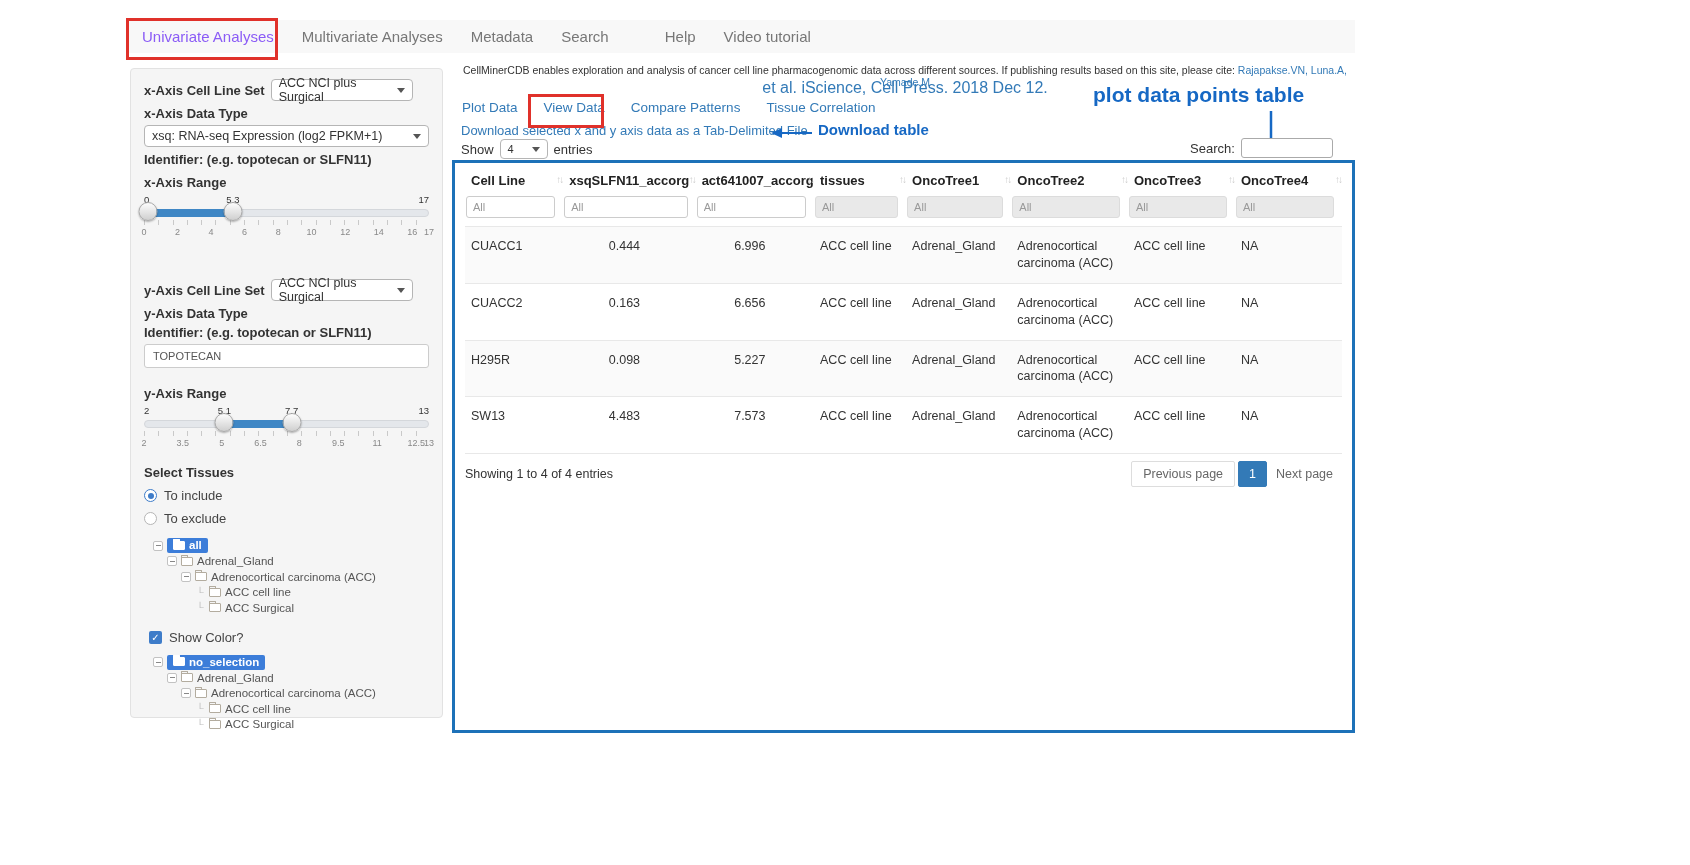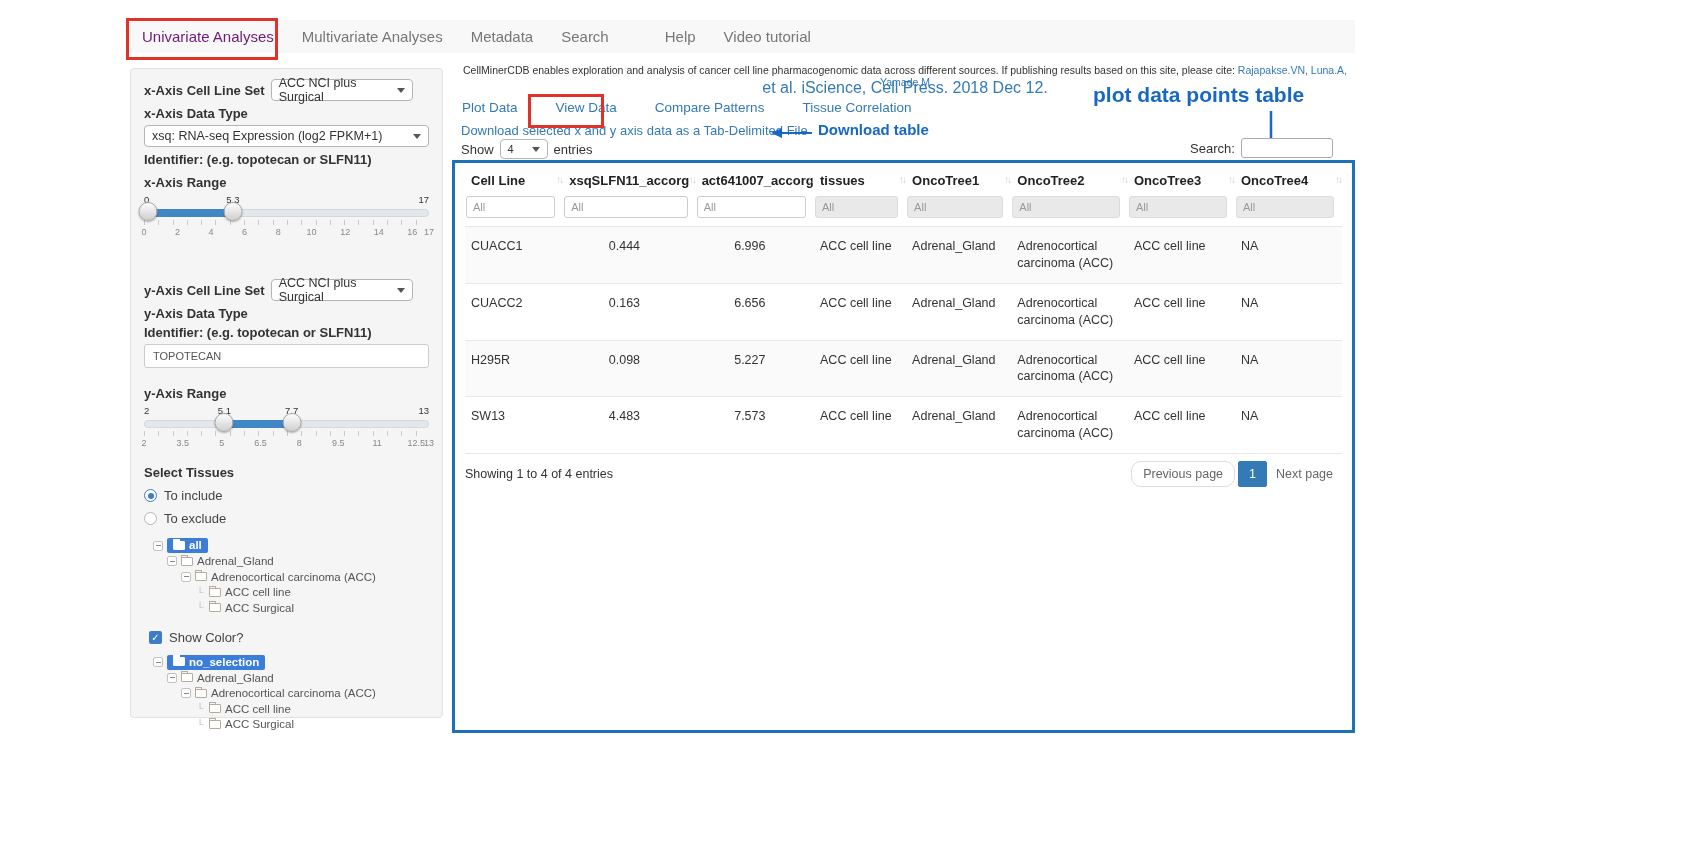--- a/index.html
+++ b/index.html
@@ -4,21 +4,21 @@
 <style>
   html,body{margin:0;padding:0}
   body{width:1690px;height:865px;background:#fff;position:relative;overflow:hidden;
        font-family:"Liberation Sans","DejaVu Sans",sans-serif;color:#333}
   .abs{position:absolute}
 
   
   .nav{left:128px;top:20px;width:1227px;height:33px;background:#f8f8f8;display:flex;
        align-items:center;font-size:15px;color:#777}
   .nav-item{padding:0 14px;cursor:pointer;white-space:nowrap}
-  .nav-item.active{color:#701a75}
+  .nav-item.active{color:#8b5cf6}
   .nav-item.gap{margin-left:28px}
 
   
   .redbox{border:3px solid #e0312a;z-index:6;pointer-events:none}
   #rb-univ{left:126px;top:18px;width:146px;height:36px}
   #rb-view{left:528px;top:94px;width:70px;height:28px}
 
   
   .panel{left:130px;top:68px;width:311px;height:648px;background:#f5f5f5;
          border:1px solid #e2e2e2;border-radius:4px}
@@ -74,21 +74,21 @@
   .chip{display:flex;align-items:center;gap:4px;background:#3c7dd9;color:#fff;padding:1px 6px 2px;
         border-radius:2px;font-weight:bold}
   .chip .folder{background:#fff;border-color:#fff}
   .chip .folder::before{border-color:#fff;background:#fff}
   .tcon{color:#bbb;font-size:10px;width:10px;text-align:center;flex:none}
 
   
   .cite{left:455px;top:64px;width:900px;text-align:center;font-size:10.5px;color:#333}
   .cite2{left:455px;top:79px;width:900px;text-align:center;font-size:16px;color:#337ab7}
   .blue-link{color:#337ab7;cursor:pointer;text-decoration:none}
-  .tabs{left:462px;top:100px;display:flex;gap:38px;font-size:13.5px;color:#337ab7}
+  .tabs{left:462px;top:100px;display:flex;gap:26px;font-size:13.5px;color:#337ab7}
   .tab{cursor:pointer;white-space:nowrap}
   .dl{left:461px;top:123px;font-size:13px}
   .annot{color:#1668c4;font-weight:bold;z-index:6}
   #annot-dl{left:818px;top:121px;font-size:15px}
   #annot-plot{left:1093px;top:83px;font-size:21px}
   .show-row{left:461px;top:139px;display:flex;align-items:center;gap:6px;font-size:13px;color:#333}
   .show-sel{width:48px;height:20px;font-size:11px}
   .search-row{left:1190px;top:138px;display:flex;align-items:center;gap:6px;font-size:13px;color:#333}
   .search-inp{width:92px;height:20px;border:1px solid #aaa;border-radius:3px;background:#fff;
               box-sizing:border-box;font-family:inherit;font-size:12px;padding:0 5px}
@@ -105,21 +105,21 @@
   .filter-inp.gray{background:#e9e9e9;border-color:#dcdcdc}
   input::placeholder{color:#999;opacity:1}
   td{font-size:12.5px;padding:11px 6px;vertical-align:top;border-top:1px solid #e8e8e8;line-height:1.35;color:#333}
   tbody tr:last-child td{border-bottom:1px solid #e8e8e8}
   tr.striped td{background:#fafafa}
   td.num{text-align:center;padding-right:16px}
 
   .tfoot{display:flex;justify-content:space-between;align-items:center;margin-top:7px;
          font-size:12.5px;color:#333}
   .pager{display:flex;align-items:center}
-  .pg-prev{border:1px solid #ddd;background:#fff;color:#666;padding:5px 11px;border-radius:10px;cursor:pointer}
+  .pg-prev{border:1px solid #ddd;background:#fff;color:#666;padding:5px 11px;border-radius:2px;cursor:pointer}
   .pg-cur{background:#337ab7;border:1px solid #337ab7;color:#fff;padding:5px 10px;margin-left:3px;
           border-radius:2px;cursor:pointer}
   .pg-next{color:#666;padding:5px 9px;cursor:pointer}
 </style>
 </head>
 <body>
 
 <nav class="abs nav">
   <div class="nav-item active">Univariate Analyses</div>
   <div class="nav-item">Multivariate Analyses</div>

